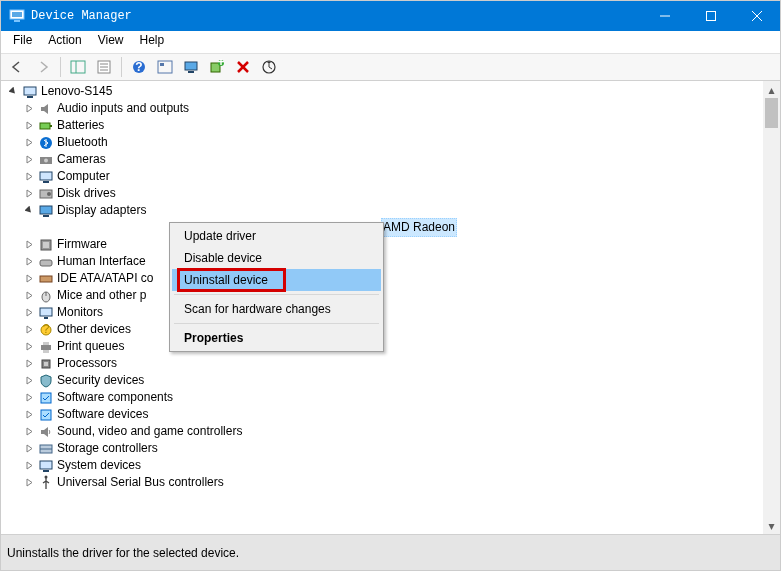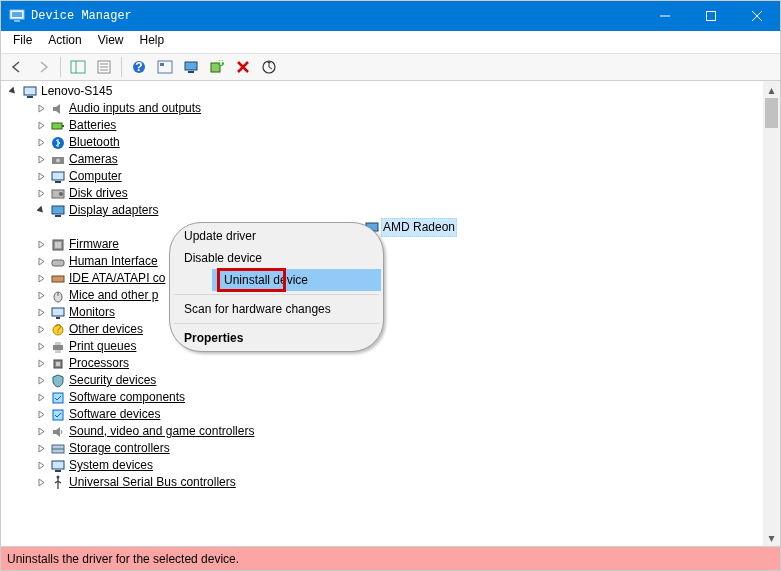--- a/index.html
+++ b/index.html
@@ -26,34 +26,34 @@
     .vscroll { position: absolute; top: 0; right: 0; bottom: 0; width: 17px; background: #f1f1f1; }
     .vscroll .arrow { height: 17px; display: flex; align-items: center; justify-content: center; color: #606060; }
     .vscroll .thumb { position: absolute; top: 17px; left: 2px; right: 2px; height: 30px; background: #c1c1c1; }
     
     .node { display: flex; align-items: center; height: 17px; line-height: 17px; white-space: nowrap; }
     .node .expander { width: 16px; display: inline-flex; align-items: center; justify-content: center; color: #808080; font-size: 10px; }
     .node .icon { width: 18px; height: 16px; display: inline-flex; align-items: center; justify-content: center; }
     .node .label { padding: 0 2px; }
     .node.selected .label { background: #cce8ff; border: 1px dotted #99d1ff; padding: 0 1px; }
     .indent-0 { padding-left: 4px; text-align: center; }
-    .indent-1 { padding-left: 32px; text-decoration: underline; }
+    .indent-1 { padding-left: 20px; }
     .indent-2 { padding-left: 40px; justify-content: center; }
     
     
     .ctxmenu { position: absolute; background: #f0f0f0; border: 1px solid #a0a0a0; box-shadow: 2px 2px 3px rgba(0,0,0,.25); padding: 2px; width: 215px; }
     .ctxmenu .mi { height: 22px; padding: 0 12px; display: flex; align-items: center; }
-    .ctxmenu .mi.hl { background: #91c9f7; margin-left: 40px; }
+    .ctxmenu .mi.hl { background: #91c9f7; }
     .ctxmenu .mi.hl-box { position: relative; }
     .ctxmenu .mi.hl-box::after { content: ''; position: absolute; left: 5px; right: 95px; top: -1px; bottom: -1px; border: 3px solid #d40000; pointer-events: none; }
     .ctxmenu .msep { height: 1px; background: #d7d7d7; margin: 3px 2px; }
     .ctxmenu .mi.bold { font-weight: bold; }
     
     
-    .statusbar { height: 24px; border-top: 1px solid #d0d0d0; display: flex; align-items: center; padding: 0 6px; background: #fca5a5; font-size: 11px; }
+    .statusbar { height: 36px; border-top: 1px solid #d0d0d0; display: flex; align-items: center; padding: 0 6px; background: #e5e5e5; font-size: 11px; }
     
     svg { display: block; }
   </style>
 </head>
 <body>
 
 <div class="titlebar">
   <span class="tb-icon">
     <svg width="16" height="16" viewBox="0 0 16 16">
         <rect x="1" y="2" width="14" height="9" fill="#fff" stroke="#7ac4ff"></rect>
@@ -480,21 +480,21 @@
         <span class="icon">
           <svg width="16" height="16">
             <path d="M8 2v12M8 6l-3 2M8 6l3 2" stroke="#444" fill="none" stroke-width="1.3"></path>
             <circle cx="8" cy="2" r="1.5" fill="#444"></circle>
           </svg>
         </span>
         <span class="label">Universal Serial Bus controllers</span>
       </div>
     </div>
 
-  <div class="ctxmenu" id="ctxmenu" style="left:168px; top:141px;border-radius:32px;">
+  <div class="ctxmenu" id="ctxmenu" style="left:168px; top:141px;">
       <div class="mi">Update driver</div>
       <div class="mi">Disable device</div>
       <div class="mi hl hl-box">Uninstall device</div>
       <div class="msep"></div>
       <div class="mi">Scan for hardware changes</div>
       <div class="msep"></div>
       <div class="mi bold">Properties</div>
     </div>
 
   <div class="vscroll">

